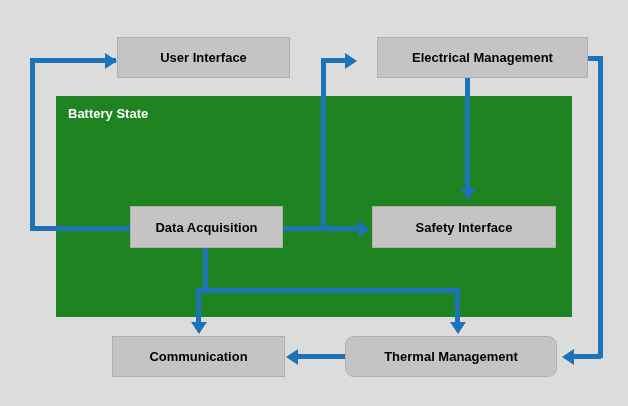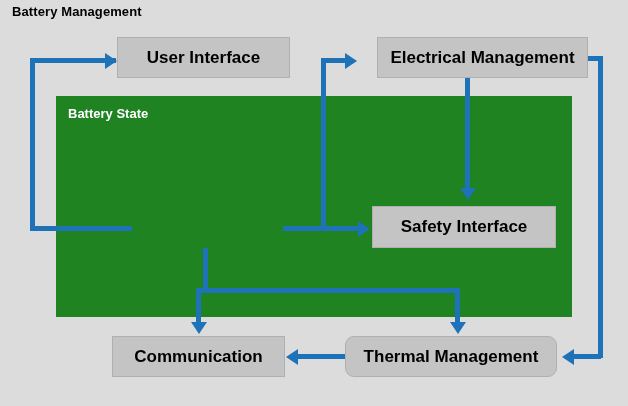--- a/index.html
+++ b/index.html
@@ -63,21 +63,21 @@
   }
   
   .node {
     position: absolute;
     box-sizing: border-box;
     background: #c4c4c4;
     border: 1px solid #b0b0b0;
     display: flex;
     align-items: center;
     justify-content: center;
-    font-size: 17px;
+    font-size: 13px;
     font-weight: bold;
     color: #000000;
     white-space: nowrap;
     z-index: 6;
   }
   #node-user-interface   { left: 117px; top: 37px;  width: 173px; height: 41px; }
   #node-electrical-mgmt  { left: 357px; top: 37px;  width: 211px; height: 41px; margin-left: 20px; }
   #node-data-acquisition { left: 130px; top: 206px; width: 153px; height: 42px; }
   #node-safety-mgmt      { left: 372px; top: 206px; width: 184px; height: 42px; }
   #node-communication    { left: 112px; top: 336px; width: 173px; height: 41px; }
@@ -111,21 +111,20 @@
     border-left: 8px solid transparent;
     border-right: 8px solid transparent;
     border-top: 12px solid #1d72b8;
   }
 </style>
 </head>
 <body>
 
 <div id="canvas">
 
-  <div id="diagram-title">Battery Management</div>
 
   <div id="battery-state-box" class="container-box">
     <div id="battery-state-label" class="container-label">Battery State</div>
   </div>
 
 
   <div class="edge edge-h" style="left:30px;  top:226px; width:102px;"></div>
   <div class="edge edge-v" style="left:30px;  top:58px;  height:173px;"></div>
   <div class="edge edge-h" style="left:30px;  top:58px;  width:86px;"></div>
   <div class="arrow arrow-right" style="left:105px; top:52.5px;"></div>
@@ -154,20 +153,21 @@
 
   <div class="edge edge-h" style="left:568px; top:56px;  width:35px;"></div>
   <div class="edge edge-v" style="left:598px; top:56px;  height:302px;"></div>
   <div class="edge edge-h" style="left:573px; top:354px; width:28px;"></div>
   <div class="arrow arrow-left" style="left:562px; top:348.5px;"></div>
 
   <div id="node-user-interface" class="node">User Interface</div>
 
   <div id="node-electrical-mgmt" class="node">Electrical Management</div>
 
+  <div id="node-data-acquisition" class="node">Data Acquisition</div>
 
   <div id="node-safety-mgmt" class="node">Safety Interface</div>
 
   <div id="node-communication" class="node">Communication</div>
 
   <div id="node-thermal-mgmt" class="node">Thermal Management</div>
 
 </div>
 
 </body></html>

